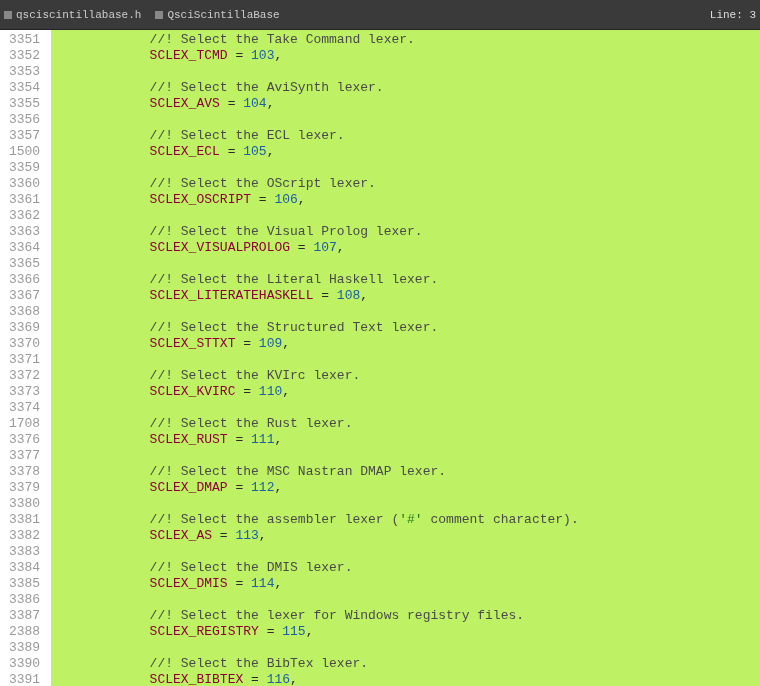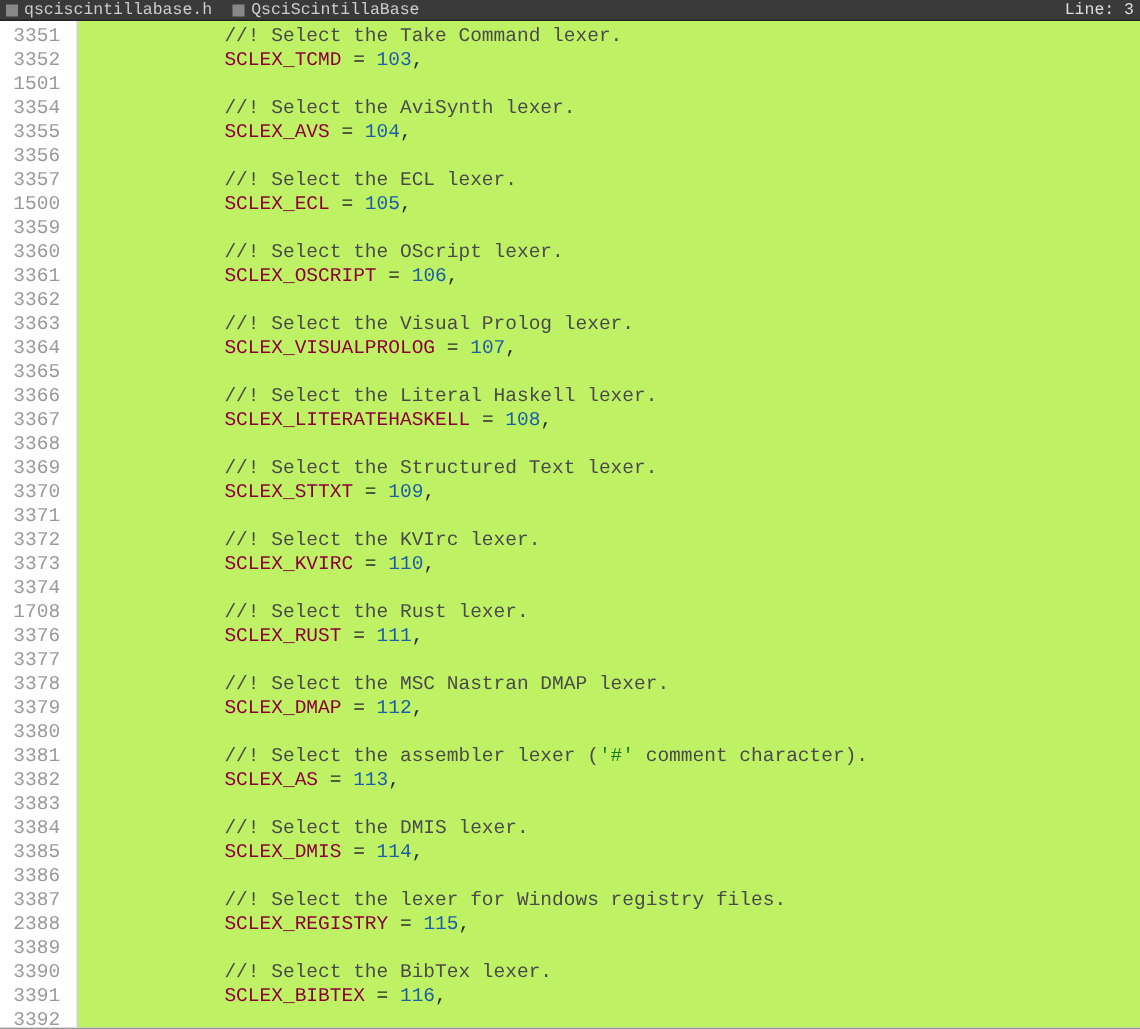--- a/index.html
+++ b/index.html
@@ -6,21 +6,21 @@
 body {
   font-family: "Consolas", "Monaco", "Courier New", monospace;
   font-size: 13px;
   background: #ffffff;
   width: 760px;
   height: 686px;
   overflow: hidden;
 }
 .top-bar {
   background: #3a3a3a;
-  height: 14px;
+  height: 30px;
   display: flex;
   align-items: center;
   padding: 0 4px;
   color: #c0c0c0;
   font-size: 11px;
   border-bottom: 1px solid #222;
 }
 .top-bar .tab {
   display: inline-flex;
   align-items: center;
@@ -81,21 +81,21 @@
     <span class="tab-icon"></span>
     <span>QsciScintillaBase</span>
   </span>
   <span class="right">Line: 3</span>
 </div>
 
 <div class="editor">
   <div class="gutter" id="gutter">
       <div class="ln">3351</div>
       <div class="ln">3352</div>
-      <div class="ln">1501</div>
+      <div class="ln">3353</div>
       <div class="ln">3354</div>
       <div class="ln">3355</div>
       <div class="ln">3356</div>
       <div class="ln">3357</div>
       <div class="ln">1500</div>
       <div class="ln">3359</div>
       <div class="ln">3360</div>
       <div class="ln">3361</div>
       <div class="ln">3362</div>
       <div class="ln">3363</div>

